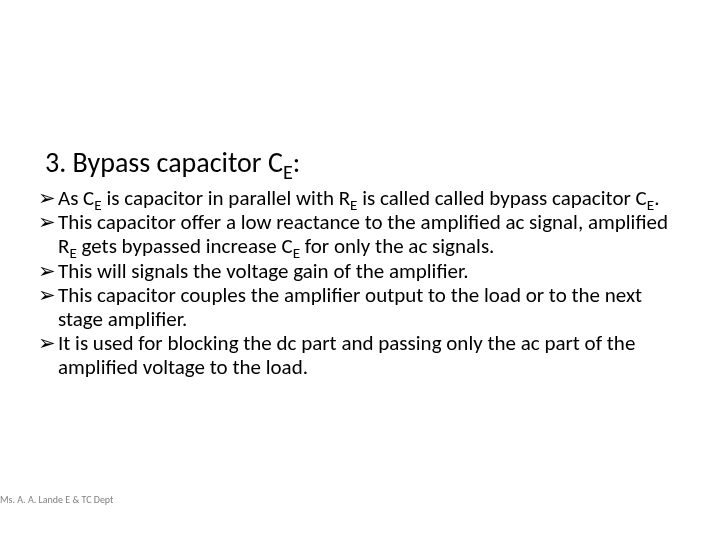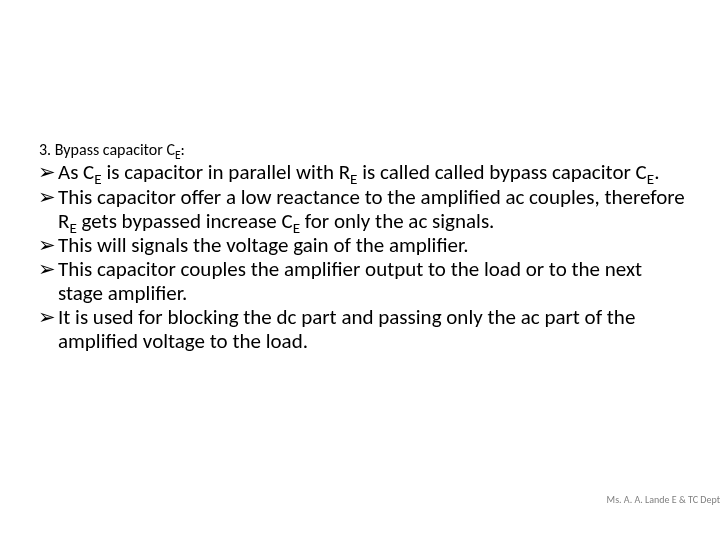--- a/index.html
+++ b/index.html
@@ -18,23 +18,23 @@
     height: 540px;
     box-sizing: border-box;
   }
   .content {
     position: absolute;
     left: 38px;
     top: 140px;
     width: 650px;
   }
   .line {
-    font-size: 16px;
+    font-size: 28px;
     line-height: 1.15;
-    margin: 1px;
+    margin: 7px;
     padding: 0;
   }
   .bullet-row {
     display: flex;
     align-items: flex-start;
     margin: 0;
   }
   .bullet-marker {
     flex: 0 0 auto;
     width: 20px;
@@ -50,21 +50,21 @@
   .sub {
     font-size: 0.72em;
     vertical-align: sub;
     line-height: 0;
   }
   .footer {
     position: absolute;
     left: 0;
     right: 0;
     bottom: 34px;
-    text-align: right;
+    text-align: left;
     font-size: 10px;
     color: #808080;
   }
 </style>
 </head>
 <body>
 
 <div class="slide">
 
   <div class="content">
@@ -73,21 +73,21 @@
       <span>3. Bypass capacitor C</span><span class="sub">E</span><span>:</span>
     </p>
 
     <div id="bullets3-container">
         <div class="bullet-row">
           <div class="bullet-marker">➢</div>
           <div class="bullet-text"><span>As C</span><span class="sub">E</span><span> is capacitor in parallel with R</span><span class="sub">E</span><span> is called called bypass capacitor C</span><span class="sub">E</span><span>.</span></div>
         </div>
         <div class="bullet-row">
           <div class="bullet-marker">➢</div>
-          <div class="bullet-text"><span>This capacitor offer a low reactance to the amplified ac couples, therefore R</span><span class="sub">E</span><span> gets bypassed increase C</span><span class="sub">E</span><span> for only the ac signals.</span></div>
+          <div class="bullet-text"><span>This capacitor offer a low reactance to the amplified ac signal, amplified R</span><span class="sub">E</span><span> gets bypassed increase C</span><span class="sub">E</span><span> for only the ac signals.</span></div>
         </div>
         <div class="bullet-row">
           <div class="bullet-marker">➢</div>
           <div class="bullet-text"><span>This will signals the voltage gain of the amplifier.</span></div>
         </div>
       </div>
 
 
     <div id="bullets4-container">
         <div class="bullet-row">

